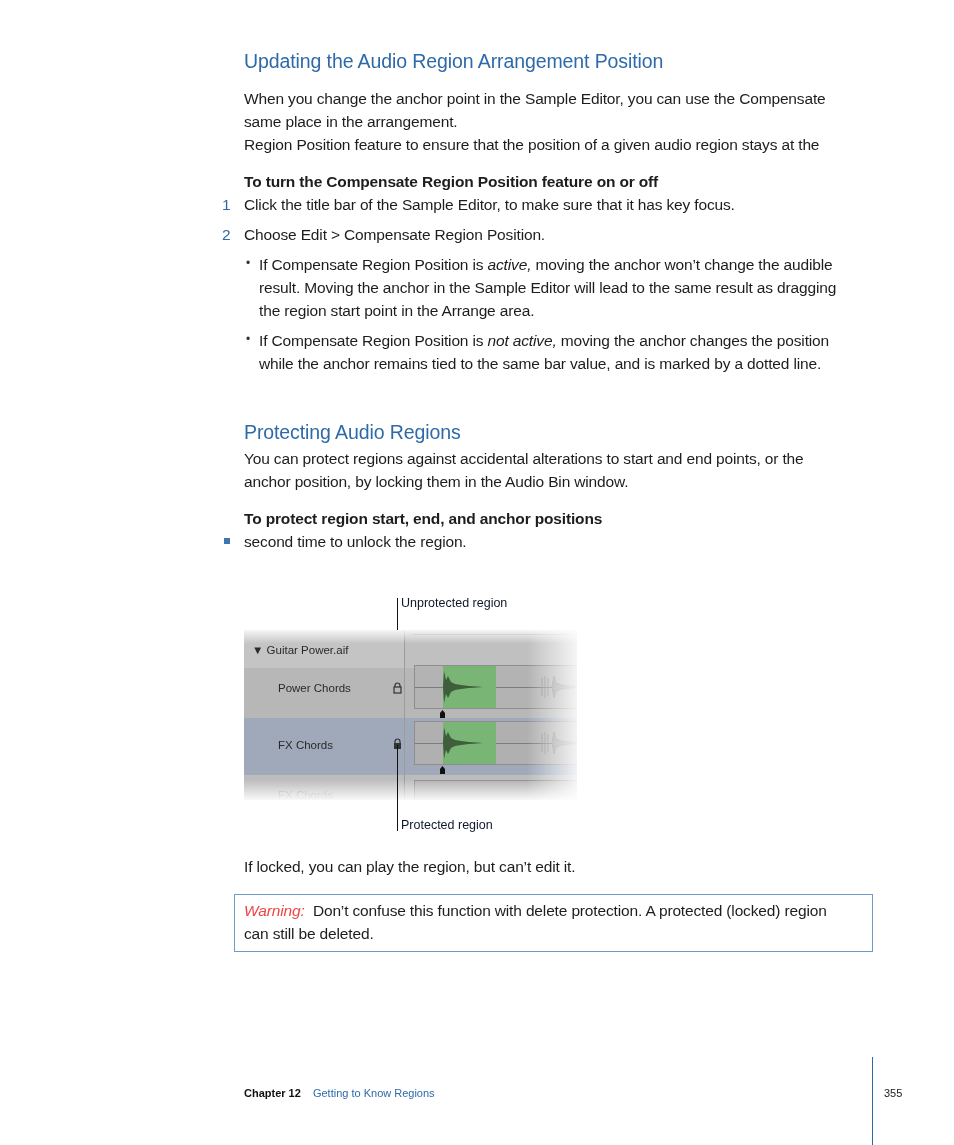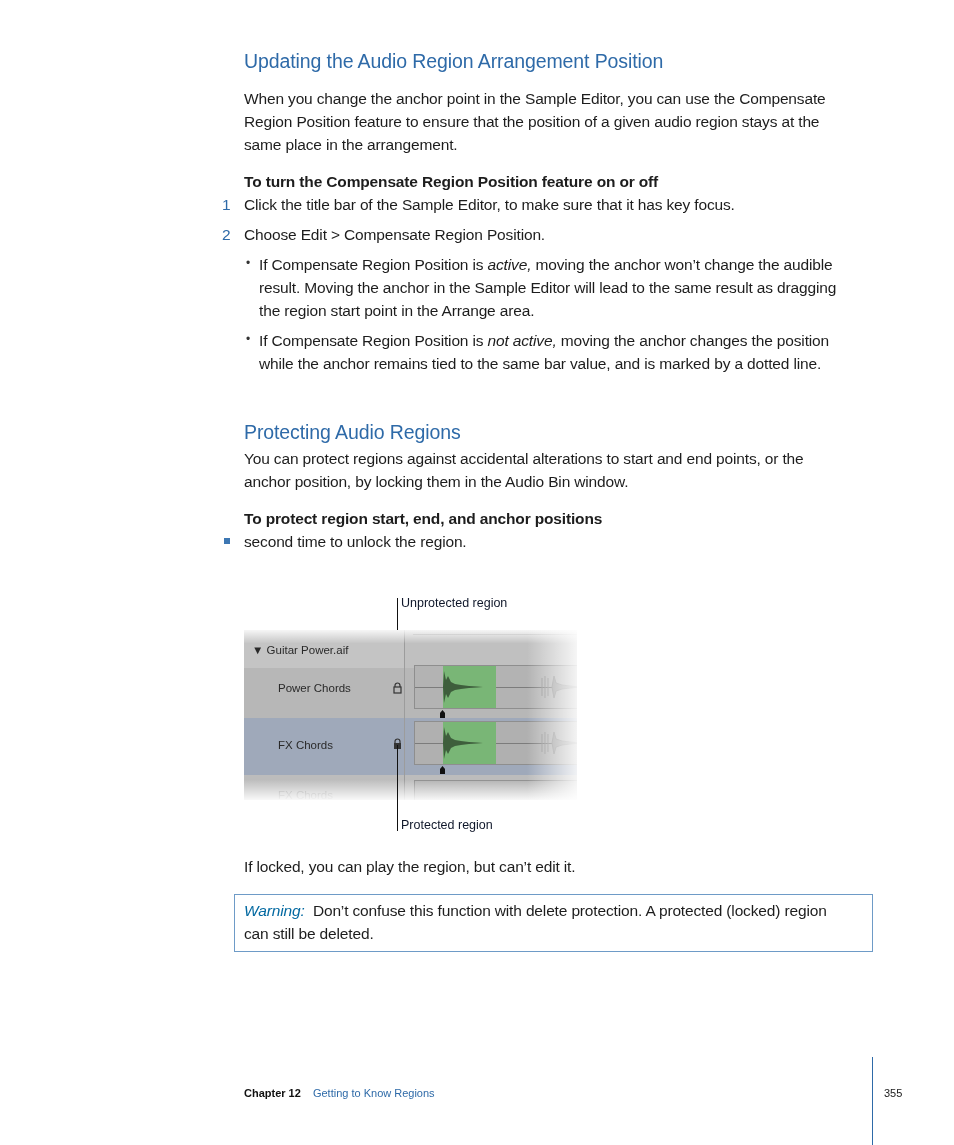--- a/index.html
+++ b/index.html
@@ -26,35 +26,35 @@
     .wave-box { border: 1px solid #8e8e8e; background: #b3b3b3; }
     .green { background: #79b676; }
     .fade { left: 0; top: 0; width: 333px; height: 170px;
       background: linear-gradient(to right, rgba(255,255,255,0) 85%, rgba(255,255,255,0.85) 100%),
                   linear-gradient(to bottom, rgba(255,255,255,0.85) 0%, rgba(255,255,255,0) 8%, rgba(255,255,255,0) 88%, rgba(255,255,255,0.9) 100%);
       pointer-events: none; }
     .callout-line { width: 1px; background: #111; }
     .callout-label { font-size: 12.5px; color: #0f172a; }
 
     .warn { left: 234px; top: 894px; width: 637px; height: 56px; border: 1px solid #6e9bc7; }
-    .warn-label { color: #0369a1; font-style: italic; text-align: center; }
+    .warn-label { color: #ef4444; font-style: italic; text-align: center; }
 
     .footer { font-size: 11px; }
     .footer-chapter { color: #111; font-weight: bold; }
     .footer-title { color: #2e6aa8; }
     .footer-rule { left: 872px; top: 1057px; width: 1px; height: 88px; background: #2e6aa8; }
   </style>
 </head>
 <body>
 
 <div class="abs h2" style="left:244px; top:50px;">Updating the Audio Region Arrangement Position</div>
 <div class="abs p" style="left:244px; top:87px;">
   <div>When you change the anchor point in the Sample Editor, you can use the Compensate</div>
+  <div>same place in the arrangement.</div>
   <div>Region Position feature to ensure that the position of a given audio region stays at the</div>
-  <div>same place in the arrangement.</div>
 </div>
 
 <div class="abs p bold" style="left:244px; top:170px;">To turn the Compensate Region Position feature on or off</div>
 
 <div class="abs stepnum" style="left:222px; top:193px; line-height:23px;">1</div>
 <div class="abs p" style="left:244px; top:193px;">Click the title bar of the Sample Editor, to make sure that it has key focus.</div>
 <div class="abs stepnum" style="left:222px; top:223px; line-height:23px;">2</div>
 <div class="abs p" style="left:244px; top:223px;">Choose Edit &gt; Compensate Region Position.</div>
 
 <div class="abs bullet-dot" style="left:246px; top:256px;">•</div>

